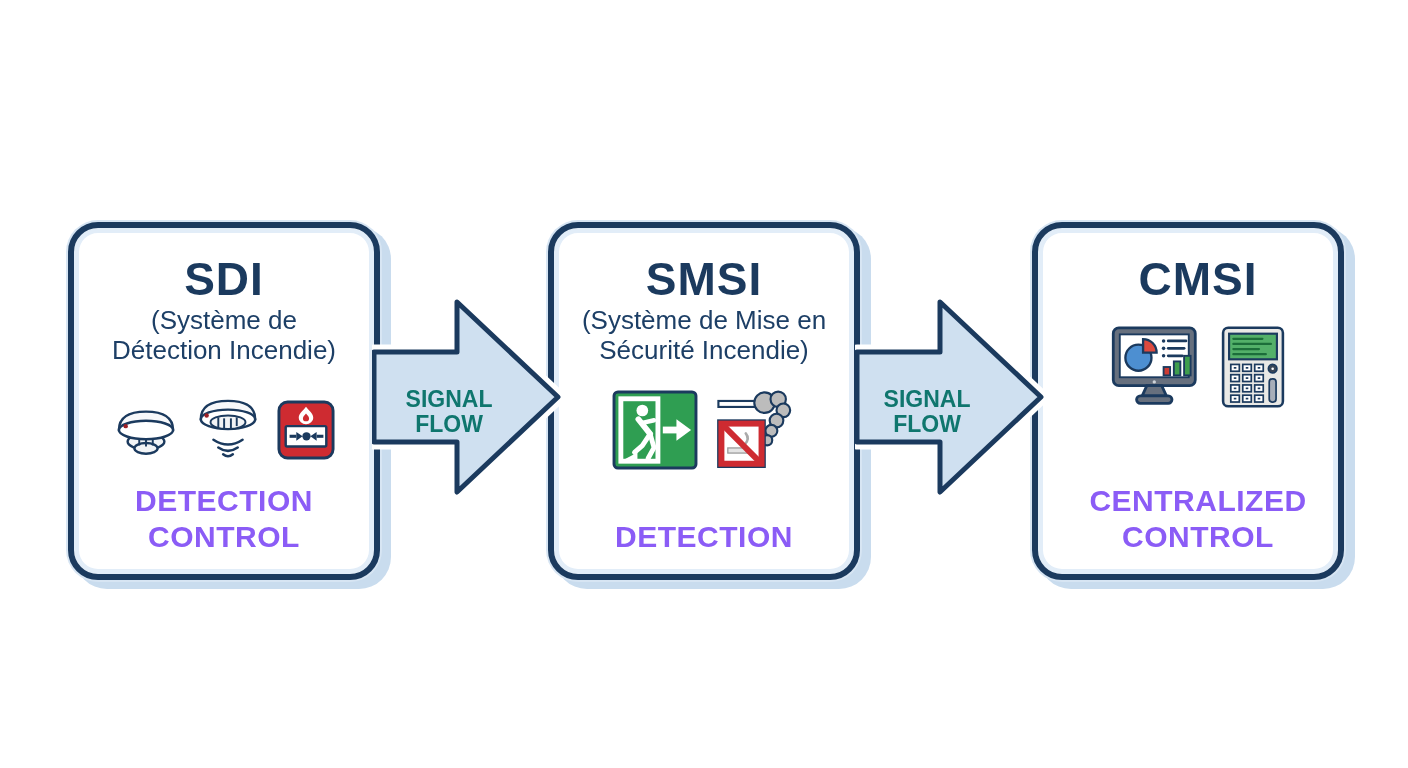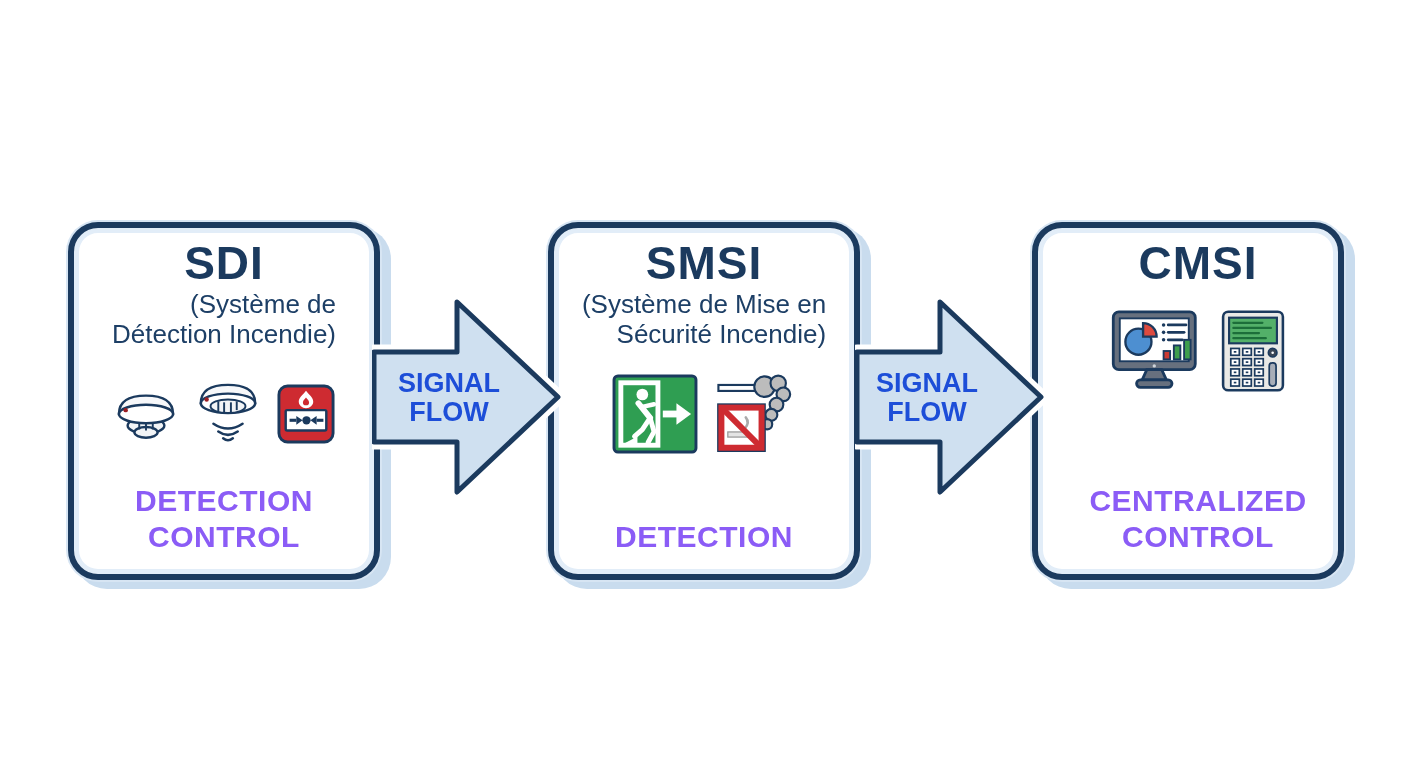--- a/index.html
+++ b/index.html
@@ -14,42 +14,42 @@
     border-radius:30px;
     box-shadow: 0 0 0 2px #d7e5f3, 9px 7px 0 2px #c9dcee, inset 0 0 0 5px #e2edf8;
     display:flex; flex-direction:column; align-items:center;
     box-sizing:border-box;
     z-index:1;
   }
   .box1 { left:68px; }
   .box2 { left:548px; }
   .box3 { left:1032px;padding-left:20px; }
   .box-title {
-    margin-top:12px; font-size:46px; font-weight:800; color:#1b3a5e;
+    margin-top:28px; font-size:46px; font-weight:800; color:#1b3a5e;
     letter-spacing:1px; line-height:1.0;
   }
   .box-subtitle {
     margin-top:3px; font-size:26px; font-weight:400; color:#1d3f66;
-    line-height:1.16; text-align:right; white-space:nowrap;
+    line-height:1.16; text-align:center; white-space:nowrap;
   }
   .icon-row {
     margin-top:24px; display:flex; align-items:center; justify-content:center;
     gap:16px; height:82px;
   }
   .box-label {
     margin-top:auto; margin-bottom:20px;
     font-size:30px; font-weight:800; color:#8b5cf6;
     line-height:1.18; text-align:center; letter-spacing:0.5px;
   }
   .arrow-svg { position:absolute; top:298px; width:190px; height:200px; z-index:2; }
   .arrow1 { left:372px; }
   .arrow2 { left:855px; }
   .arrow-label {
-    position:absolute; top:369px; width:150px; z-index:3;
-    font-size:27px; font-weight:800; color:#1d4ed8; line-height:1.08;
+    position:absolute; top:387px; width:150px; z-index:3;
+    font-size:23px; font-weight:800; color:#0f766e; line-height:1.08;
     text-align:center;
   }
   .arrow-label-1 { left:374px; }
   .arrow-label-2 { left:852px; }
   svg { display:block; }
 </style>
 </head>
 <body>
 
 <div class="canvas">

